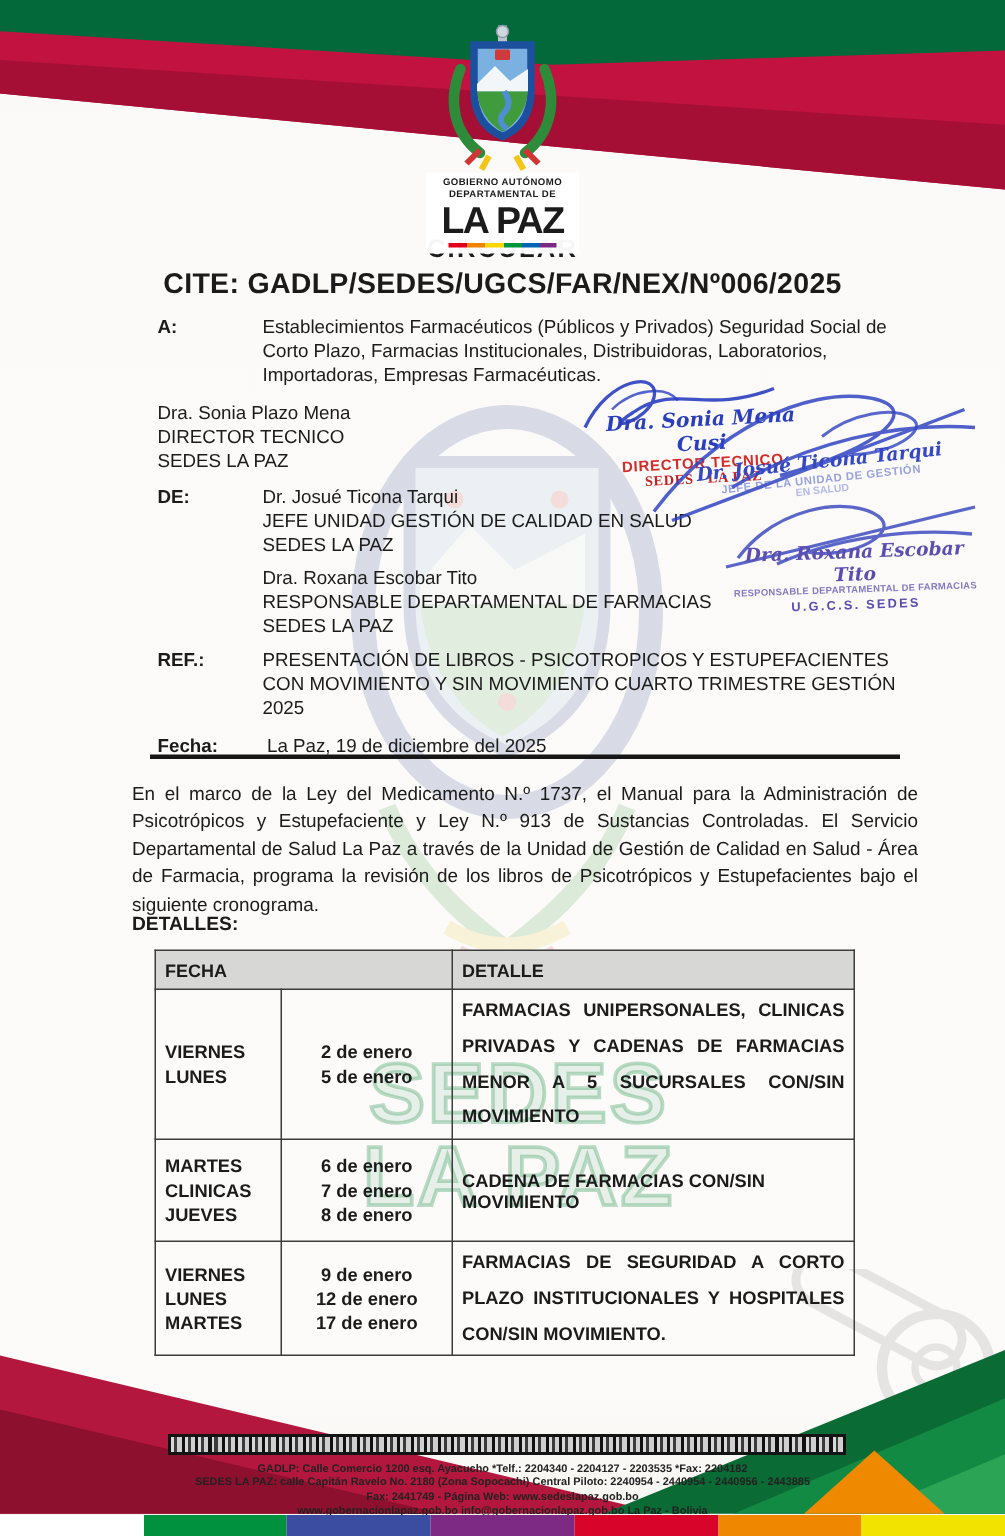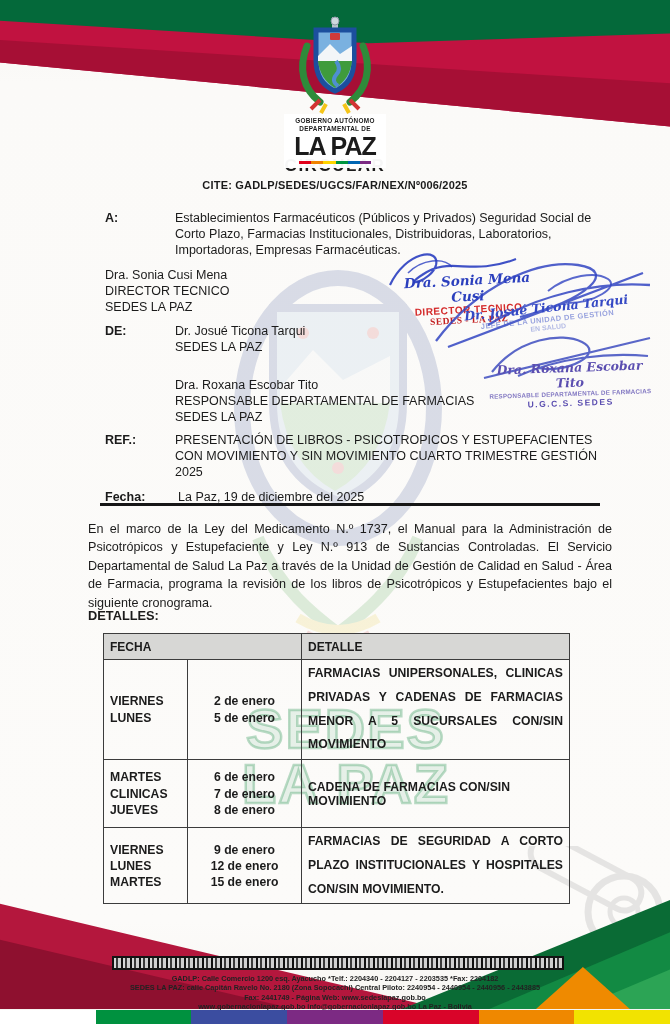--- a/index.html
+++ b/index.html
@@ -29,21 +29,21 @@
     background:linear-gradient(90deg,#e2001a 0 17%,#f08300 17% 34%,#ffd500 34% 51%,#00963f 51% 68%,#0066b3 68% 85%,#7b2a83 85% 100%);}
   
   .wm-shield{position:absolute;left:218px;top:238px;z-index:0;opacity:.16;}
   .wm-sedes{position:absolute;left:196px;top:702px;width:300px;z-index:0;text-align:center;
     font-weight:900;font-size:56px;line-height:.98;letter-spacing:2px;
     color:rgba(44,150,84,.10);-webkit-text-stroke:2.5px rgba(44,150,84,.32);}
   .wm-sketch{position:absolute;right:-6px;top:846px;z-index:0;opacity:.13;}
   
   .title-block{position:absolute;top:156px;left:0;width:670px;text-align:center;z-index:2;}
   .doc-title{font-size:17px;font-weight:bold;letter-spacing:1.5px;}
-  .doc-cite{font-size:11px;font-weight:bold;margin-top:3px;letter-spacing:.2px;}
+  .doc-cite{font-size:19px;font-weight:bold;margin-top:3px;letter-spacing:.2px;}
   
   .fields{position:absolute;left:105px;top:211px;width:505px;z-index:2;}
   .frow{position:absolute;left:0;display:flex;width:505px;}
   .flabel{width:70px;flex:none;font-weight:bold;font-size:12.5px;}
   .fbody{width:432px;font-size:12.5px;line-height:1.27;}
   .b{font-weight:normal;}
   .frow.r-a{top:0;}  .frow.r-via{top:57px;} .frow.r-de{top:113px;}
   .frow.r-de2{top:167px;} .frow.r-ref{top:222px;} .frow.r-fecha{top:279px;justify-content:space-between;}
   .fname{font-weight:normal;}
   
@@ -165,30 +165,31 @@
 
   <div class="fields">
 
     <div class="frow r-a">
       <div class="flabel">A:</div>
       <div class="fbody b">Establecimientos Farmacéuticos (Públicos y Privados) Seguridad Social de Corto Plazo, Farmacias Institucionales, Distribuidoras, Laboratorios, Importadoras, Empresas Farmacéuticas.</div>
     </div>
 
     <div class="frow r-via">
       <div class="fbody">
-        <div class="fname">Dra. Sonia Cusi Mena</div>
+        <div class="fname">Dra. Sonia Plazo Mena</div>
         <div class="b">DIRECTOR TECNICO</div>
         <div class="b">SEDES LA PAZ</div>
       </div>
     </div>
 
     <div class="frow r-de">
       <div class="flabel">DE:</div>
       <div class="fbody">
         <div class="fname">Dr. Josué Ticona Tarqui</div>
+        <div class="b">JEFE UNIDAD GESTIÓN DE CALIDAD EN SALUD</div>
         <div class="b">SEDES LA PAZ</div>
       </div>
     </div>
 
     <div class="frow r-de2">
       <div class="flabel"></div>
       <div class="fbody">
         <div class="fname">Dra. Roxana Escobar Tito</div>
         <div class="b">RESPONSABLE DEPARTAMENTAL DE FARMACIAS</div>
         <div class="b">SEDES LA PAZ</div>
@@ -284,21 +285,21 @@
     </tr>
     <tr class="r3">
       <td class="cell-days">
         <div>VIERNES</div>
         <div>LUNES</div>
         <div>MARTES</div>
       </td>
       <td class="cell-dates">
         <div>9 de enero</div>
         <div>12 de enero</div>
-        <div>15 de enero</div>
+        <div>17 de enero</div>
       </td>
       <td class="cell-detail lh-wide">FARMACIAS DE SEGURIDAD A CORTO PLAZO INSTITUCIONALES Y HOSPITALES CON/SIN MOVIMIENTO.</td>
     </tr>
   </tbody>
     </table>
 
   <div class="ftr">
     <div class="ft-shape f-crimson"></div>
     <div class="ft-shape f-maroon"></div>
     <div class="ft-shape f-green-dark"></div>

